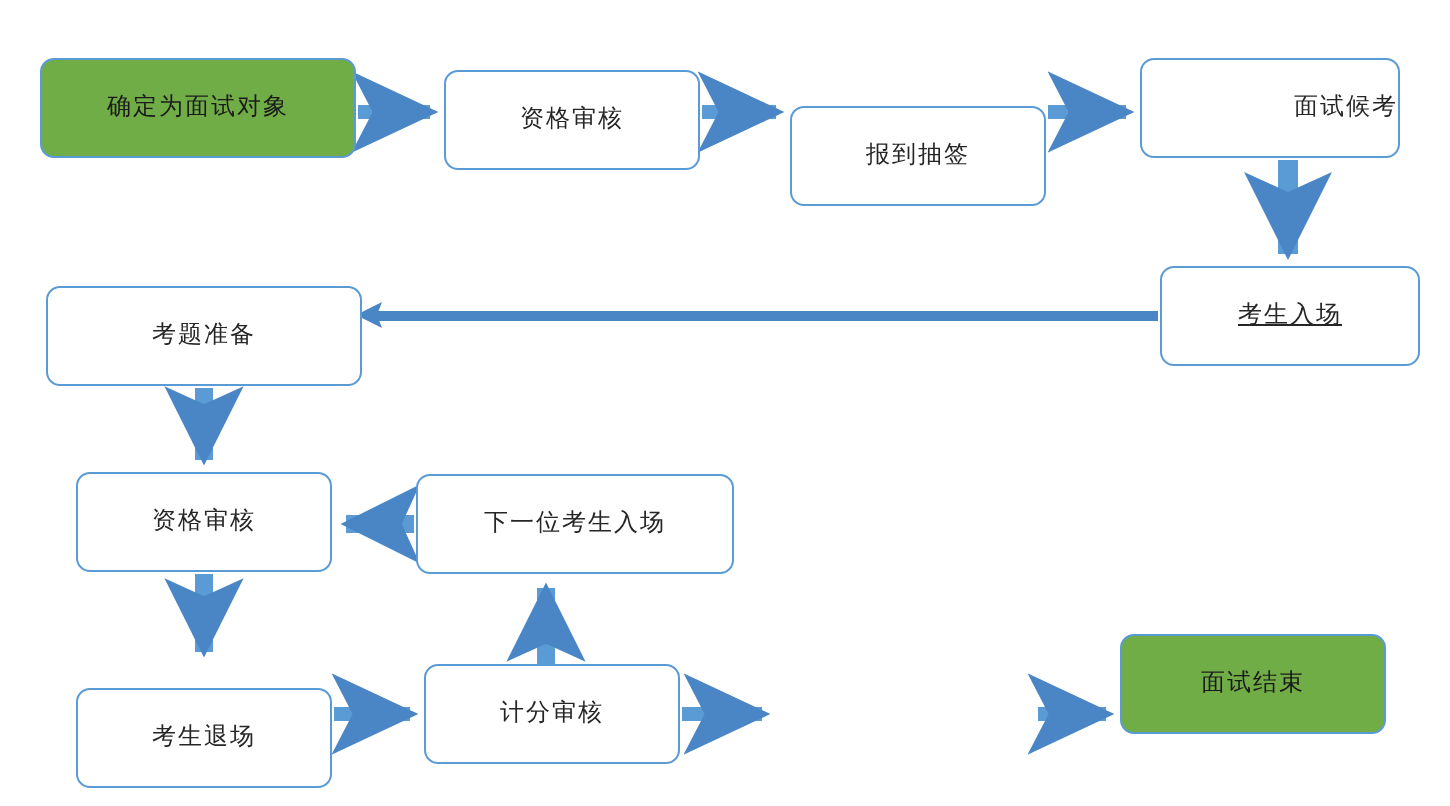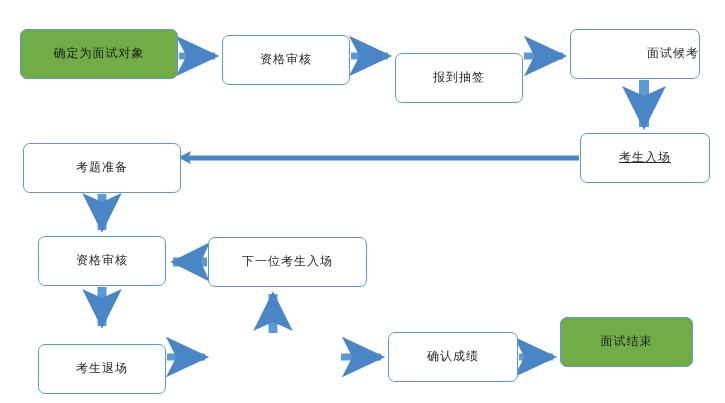--- a/index.html
+++ b/index.html
@@ -147,22 +147,22 @@
   </div>
 
   <div class="node" style="left:208px; top:237px; width:159px; height:50px;">
     <span class="node-label">下一位考生入场</span>
   </div>
 
   <div class="node" style="left:38px; top:332px; width:128px; height:50px;margin-top:12px;">
     <span class="node-label">考生退场</span>
   </div>
 
+  <div class="node" style="left:212px; top:332px; width:128px; height:50px;">
+    <span class="node-label">计分审核</span>
+  </div>
 
-  <div class="node" style="left:388px; top:332px; width:130px; height:50px;">
-    <span class="node-label">确认成绩</span>
-  </div>
 
   <div class="node green" style="left:560px; top:317px; width:133px; height:50px;">
     <span class="node-label">面试结束</span>
   </div>
 
 </div>
 
 </body></html>

